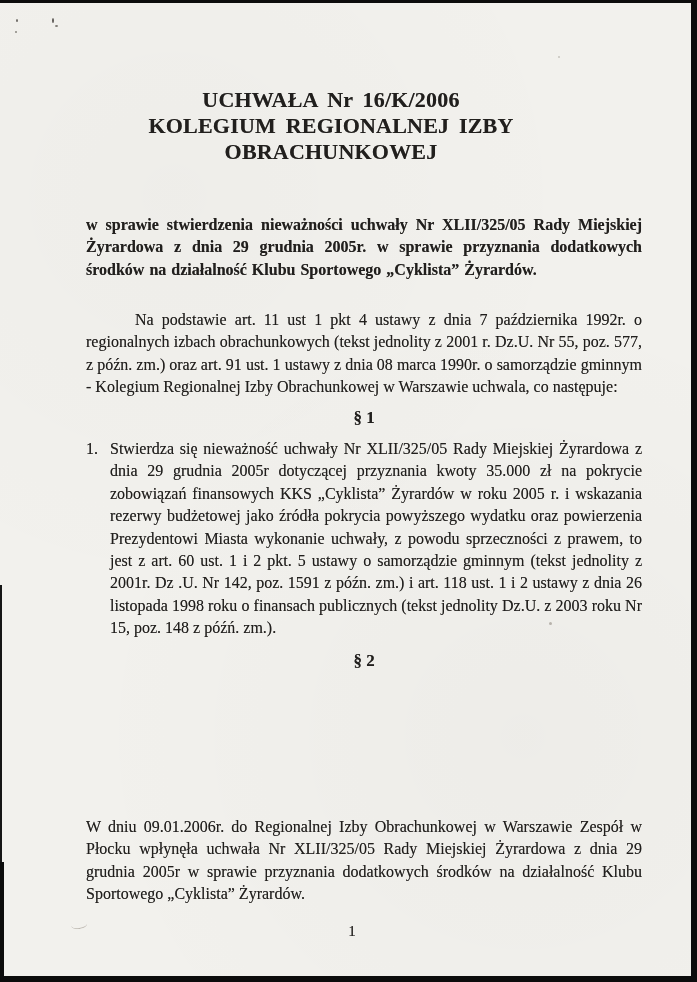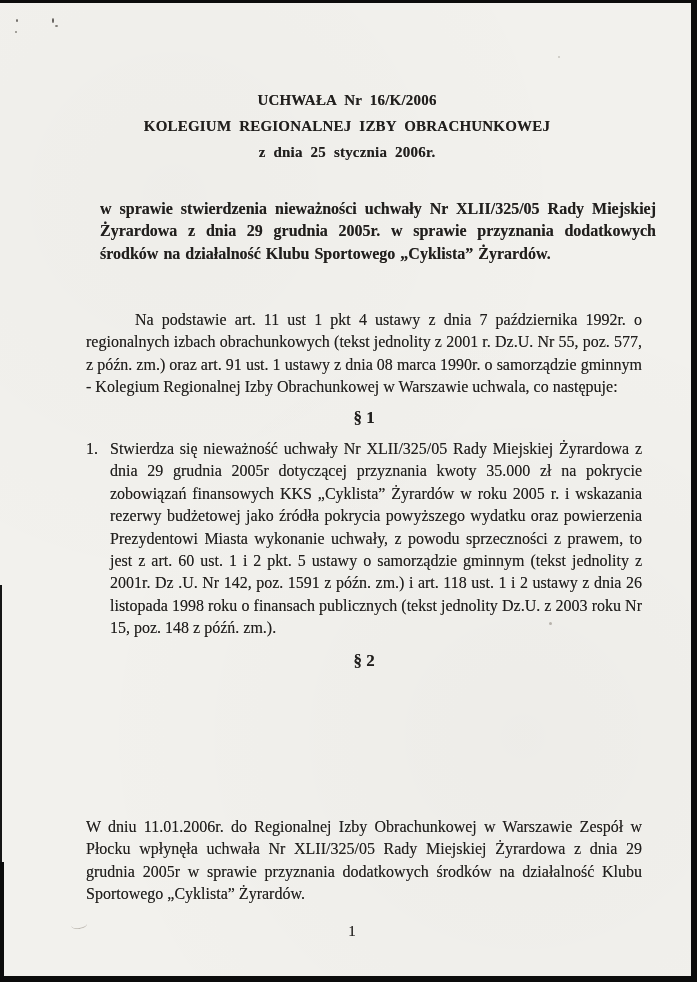--- a/index.html
+++ b/index.html
@@ -39,24 +39,24 @@
   .sp5 { left: 558px; top: 56px; width: 2px; height: 2px; background:#c6c3bd; }
   .sp6 { left: 549px; top: 622px; width: 3px; height: 3px; background:#b7b2ac; }
   .squiggle {
     position: absolute; left: 71px; top: 921px; width: 16px; height: 7px;
     border-bottom: 1.5px solid #bdb8b1; border-radius: 50%;
     transform: rotate(-8deg);
   }
   
   .abs { position: absolute; left: 86px; width: 556px; }
   .doc-header {
-    left: 86px; width: 522px;
+    left: 70px; width: 522px;
     text-align: center;
     font-weight: bold;
-    font-size: 15px;
+    font-size: 22px;
     line-height: 26px;
     word-spacing: 4px;
     letter-spacing: 0.2px;
   }
   .body-text {
     font-size: 16px;
     line-height: 22.4px;
     text-align: justify;
   }
   .bold { font-weight: bold; }
@@ -101,35 +101,34 @@
   <div class="speck sp2"></div>
   <div class="speck sp3"></div>
   <div class="speck sp4"></div>
   <div class="speck sp5"></div>
   <div class="speck sp6"></div>
   <div class="squiggle"></div>
 
   <div class="abs doc-header txt" style="top:87px;">
     <div>UCHWAŁA Nr 16/K/2006</div>
     <div>KOLEGIUM REGIONALNEJ IZBY OBRACHUNKOWEJ</div>
-    <div>z dnia 25 stycznia 2006r.</div>
   </div>
 
-  <div class="abs body-text bold txt" style="top:198px; word-spacing:1px;margin-left:14px;">w sprawie stwierdzenia nieważności uchwały Nr XLII/325/05 Rady Miejskiej Żyrardowa z dnia 29 grudnia 2005r. w sprawie przyznania dodatkowych środków na działalność Klubu Sportowego „Cyklista” Żyrardów.</div>
+  <div class="abs body-text bold txt" style="top:214px; word-spacing:1px;">w sprawie stwierdzenia nieważności uchwały Nr XLII/325/05 Rady Miejskiej Żyrardowa z dnia 29 grudnia 2005r. w sprawie przyznania dodatkowych środków na działalność Klubu Sportowego „Cyklista” Żyrardów.</div>
 
   <div class="abs body-text indent-first txt" style="top:309px;"><span class="ital">Na podstawie art. 11 ust 1 pkt 4 ustawy z dnia 7 października 1992r. o regionalnych izbach obrachunkowych (tekst jednolity z 2001 r. Dz.U. Nr 55, poz. 577, z późn. zm.) oraz art. 91 ust. 1 ustawy z dnia 08 marca 1990r. o samorządzie gminnym - Kolegium Regionalnej Izby Obrachunkowej w Warszawie</span><span> uchwala, co następuje:</span></div>
 
   <div class="abs sec-heading txt" style="top:408px;">§ 1</div>
 
   <div class="abs list-item" style="top:438px;">
     <div class="list-marker txt">1.</div>
     <div class="list-body body-text txt"><span>Stwierdza się nieważność uchwały Nr XLII/325/05 Rady Miejskiej Żyrardowa z dnia 29 grudnia 2005r dotyczącej przyznania kwoty 35.000 zł na pokrycie zobowiązań finansowych KKS „Cyklista” Żyrardów w roku 2005 r. i wskazania rezerwy budżetowej jako źródła pokrycia powyższego wydatku oraz powierzenia Prezydentowi Miasta wykonanie uchwały, z powodu sprzeczności z prawem, to jest z art. 60 ust. 1 i 2 pkt. 5 ustawy o samorządzie gminnym </span><span class="ital">(tekst jednolity z 2001r. Dz .U. Nr 142, poz. 1591 z późn. zm.) i art. 118 ust. 1 i 2 ustawy z dnia 26 listopada 1998 roku o finansach publicznych (tekst jednolity Dz.U. z 2003 roku Nr 15, poz. 148 z późń. zm.).</span></div>
   </div>
 
   <div class="abs sec-heading txt" style="top:651px;">§ 2</div>
 
 
 
-  <div class="abs body-text txt" style="top:816px;">W dniu 11.01.2006r. do Regionalnej Izby Obrachunkowej w Warszawie Zespół w Płocku wpłynęła uchwała Nr XLII/325/05 Rady Miejskiej Żyrardowa z dnia 29 grudnia 2005r w sprawie przyznania dodatkowych środków na działalność Klubu Sportowego „Cyklista” Żyrardów.</div>
+  <div class="abs body-text txt" style="top:816px;">W dniu 09.01.2006r. do Regionalnej Izby Obrachunkowej w Warszawie Zespół w Płocku wpłynęła uchwała Nr XLII/325/05 Rady Miejskiej Żyrardowa z dnia 29 grudnia 2005r w sprawie przyznania dodatkowych środków na działalność Klubu Sportowego „Cyklista” Żyrardów.</div>
 
   <div class="abs page-num txt" style="top:923px;">1</div>
 
 </div>
 
 </body></html>

